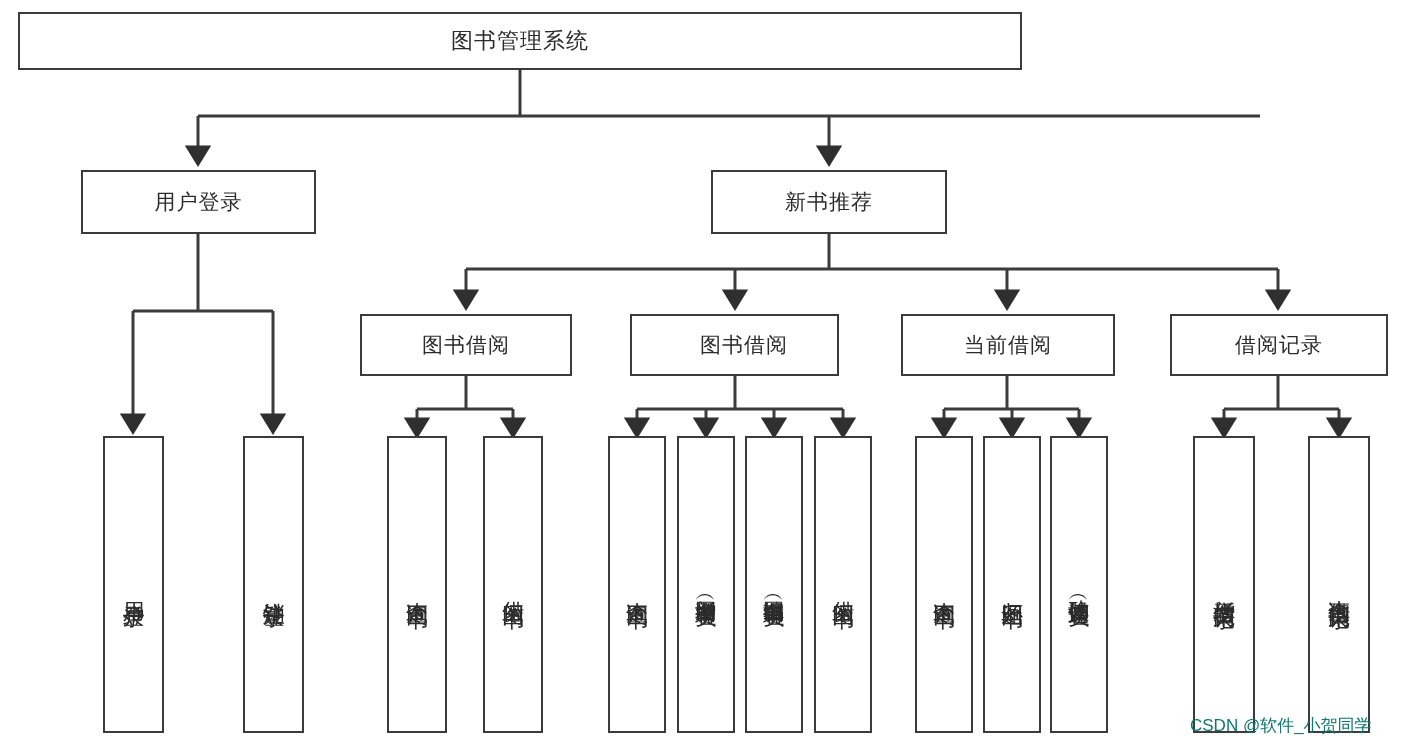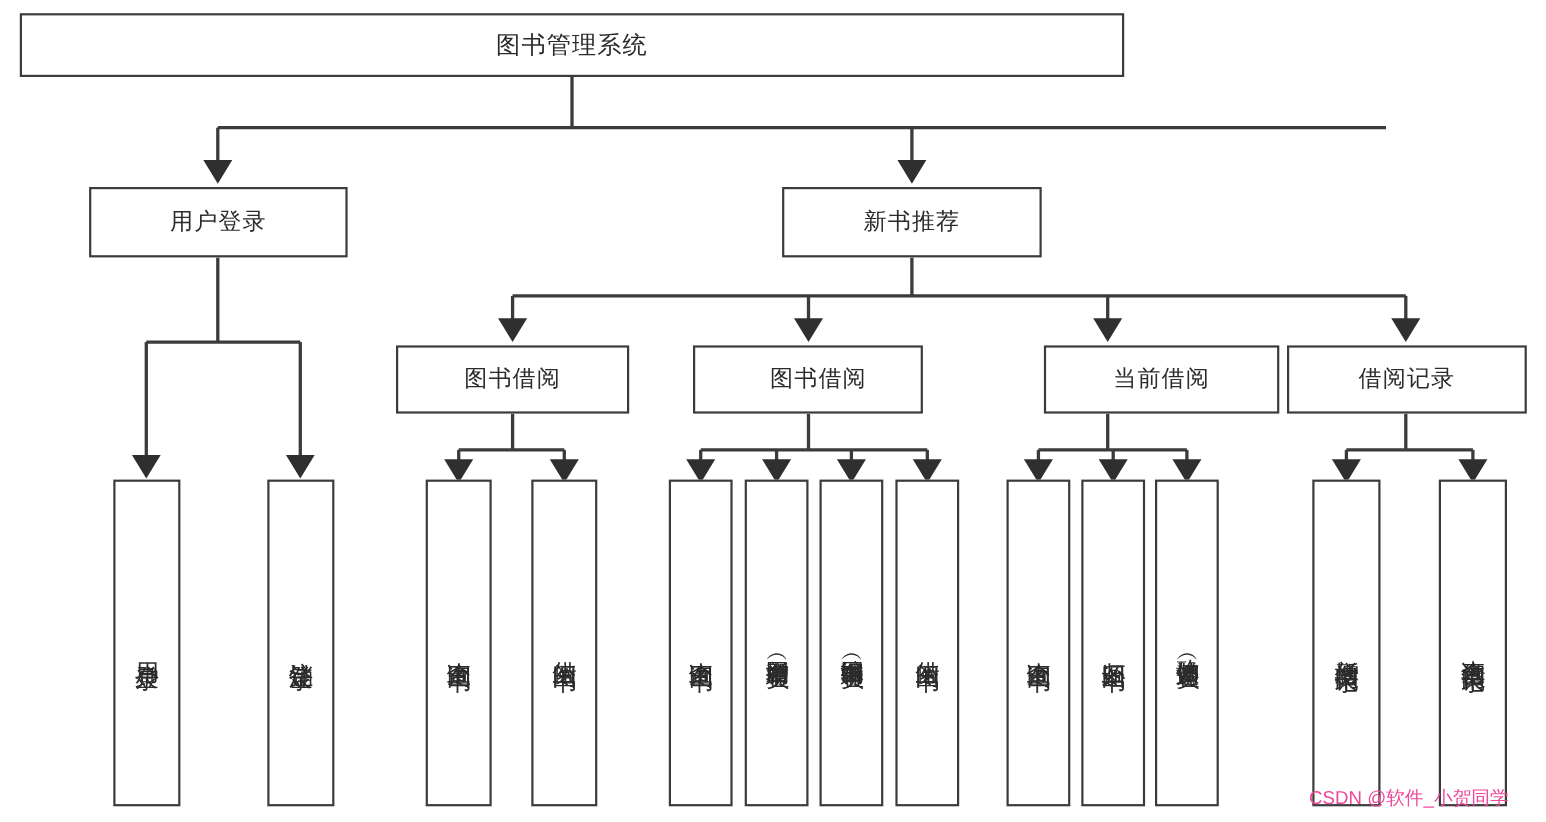--- a/index.html
+++ b/index.html
@@ -51,21 +51,21 @@
     color:#2b2b2b;
     white-space:nowrap;
     text-align:center;
   }
   .leaf.tall .vlbl{font-size:21px;letter-spacing:1px;}
 
   #watermark{
     position:absolute;
     left:1190px;top:714px;
     font-size:17px;
-    color:#ec4899;
+    color:#0f766e;
     white-space:nowrap;
     pointer-events:none;
   }
 </style>
 </head>
 <body>
 
 <div id="stage">
 
   <svg id="wires" viewBox="0 0 1405 747">
@@ -128,21 +128,21 @@
   <div class="node" style="left:711px;top:170px;width:236px;height:64px;">
     <span class="lbl">新书推荐</span>
   </div>
 
   <div class="node" style="left:360px;top:314px;width:212px;height:62px;">
     <span class="lbl">图书借阅</span>
   </div>
   <div class="node" style="left:630px;top:314px;width:209px;height:62px;padding-left:19px;">
     <span class="lbl">图书借阅</span>
   </div>
-  <div class="node" style="left:901px;top:314px;width:214px;height:62px;margin-left:48px;">
+  <div class="node" style="left:901px;top:314px;width:214px;height:62px;">
     <span class="lbl">当前借阅</span>
   </div>
   <div class="node" style="left:1170px;top:314px;width:218px;height:62px;">
     <span class="lbl">借阅记录</span>
   </div>
 
   <div class="leaf" style="left:103px;top:436px;width:61px;height:297px;">
     <span class="vlbl">用户登录</span>
   </div>
   <div class="leaf" style="left:243px;top:436px;width:61px;height:297px;">

